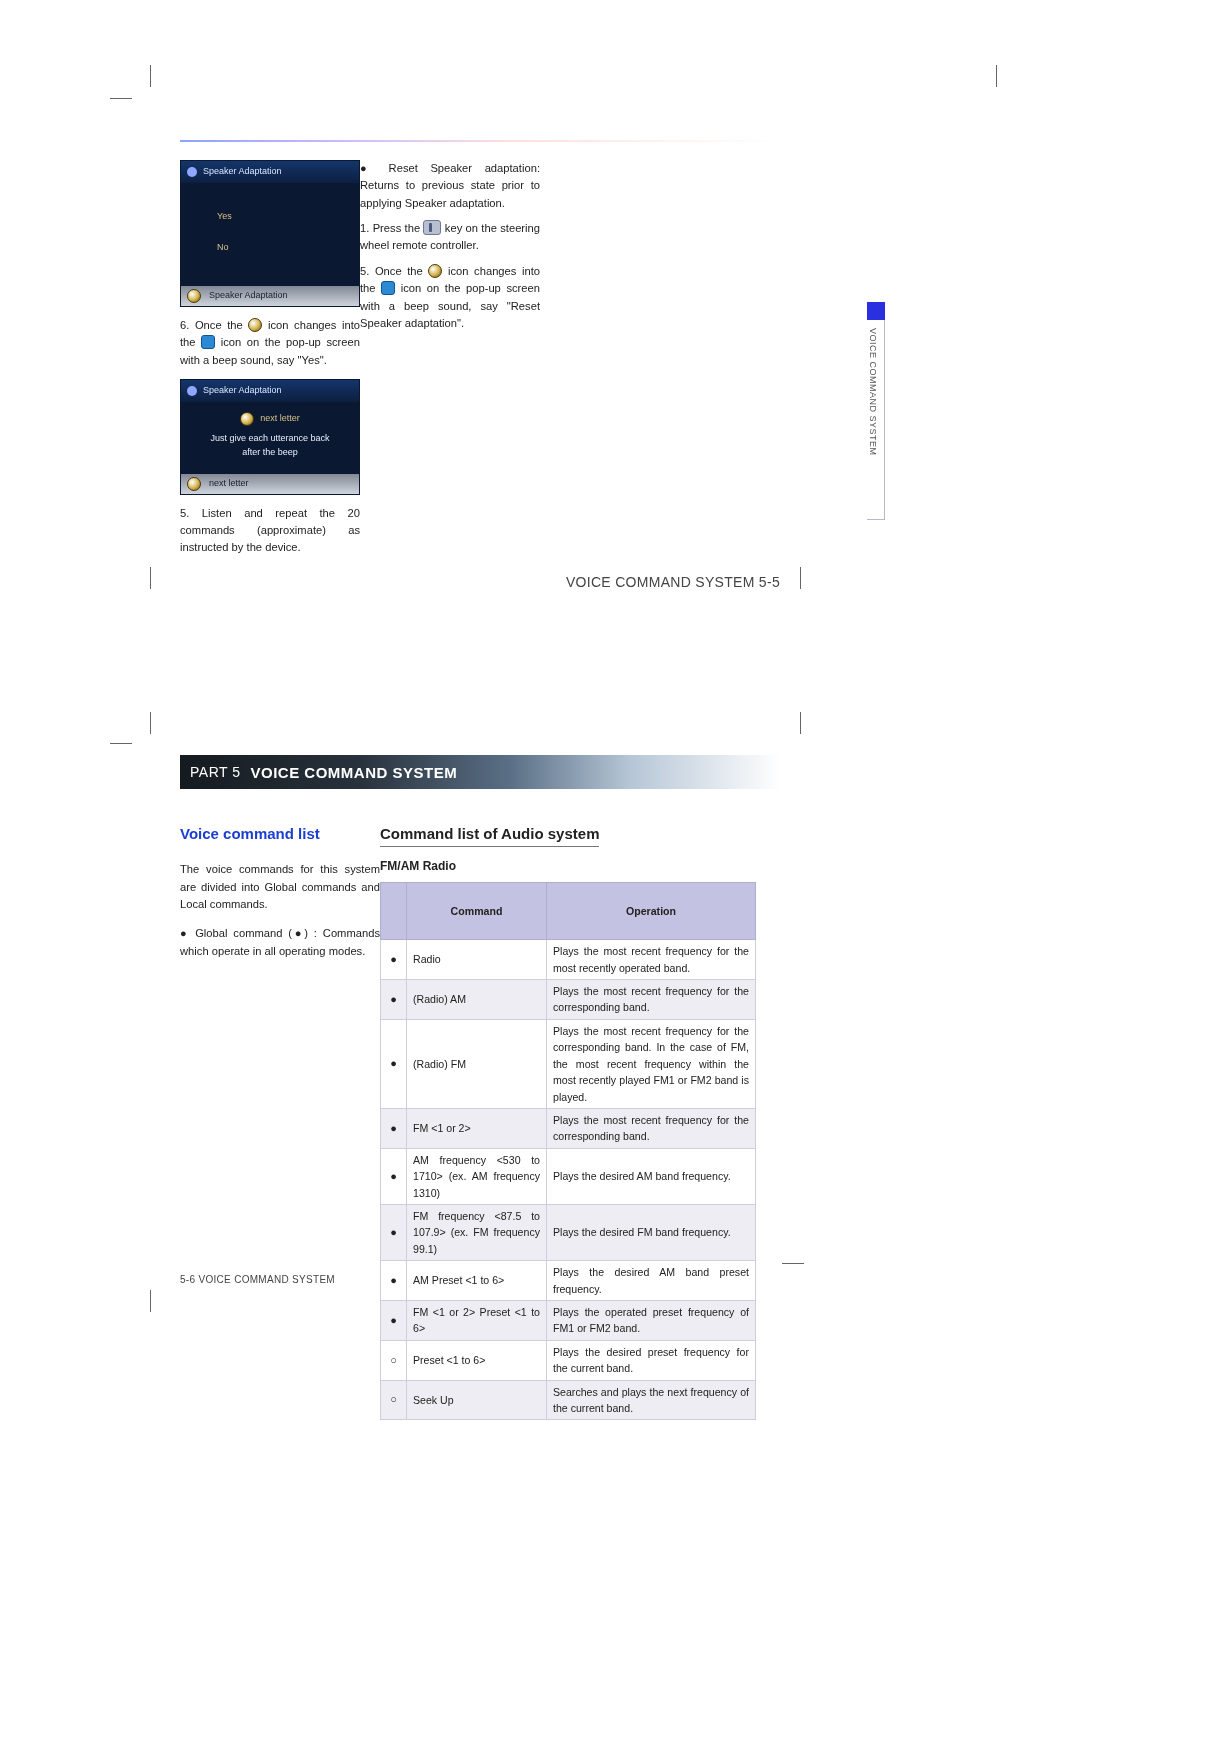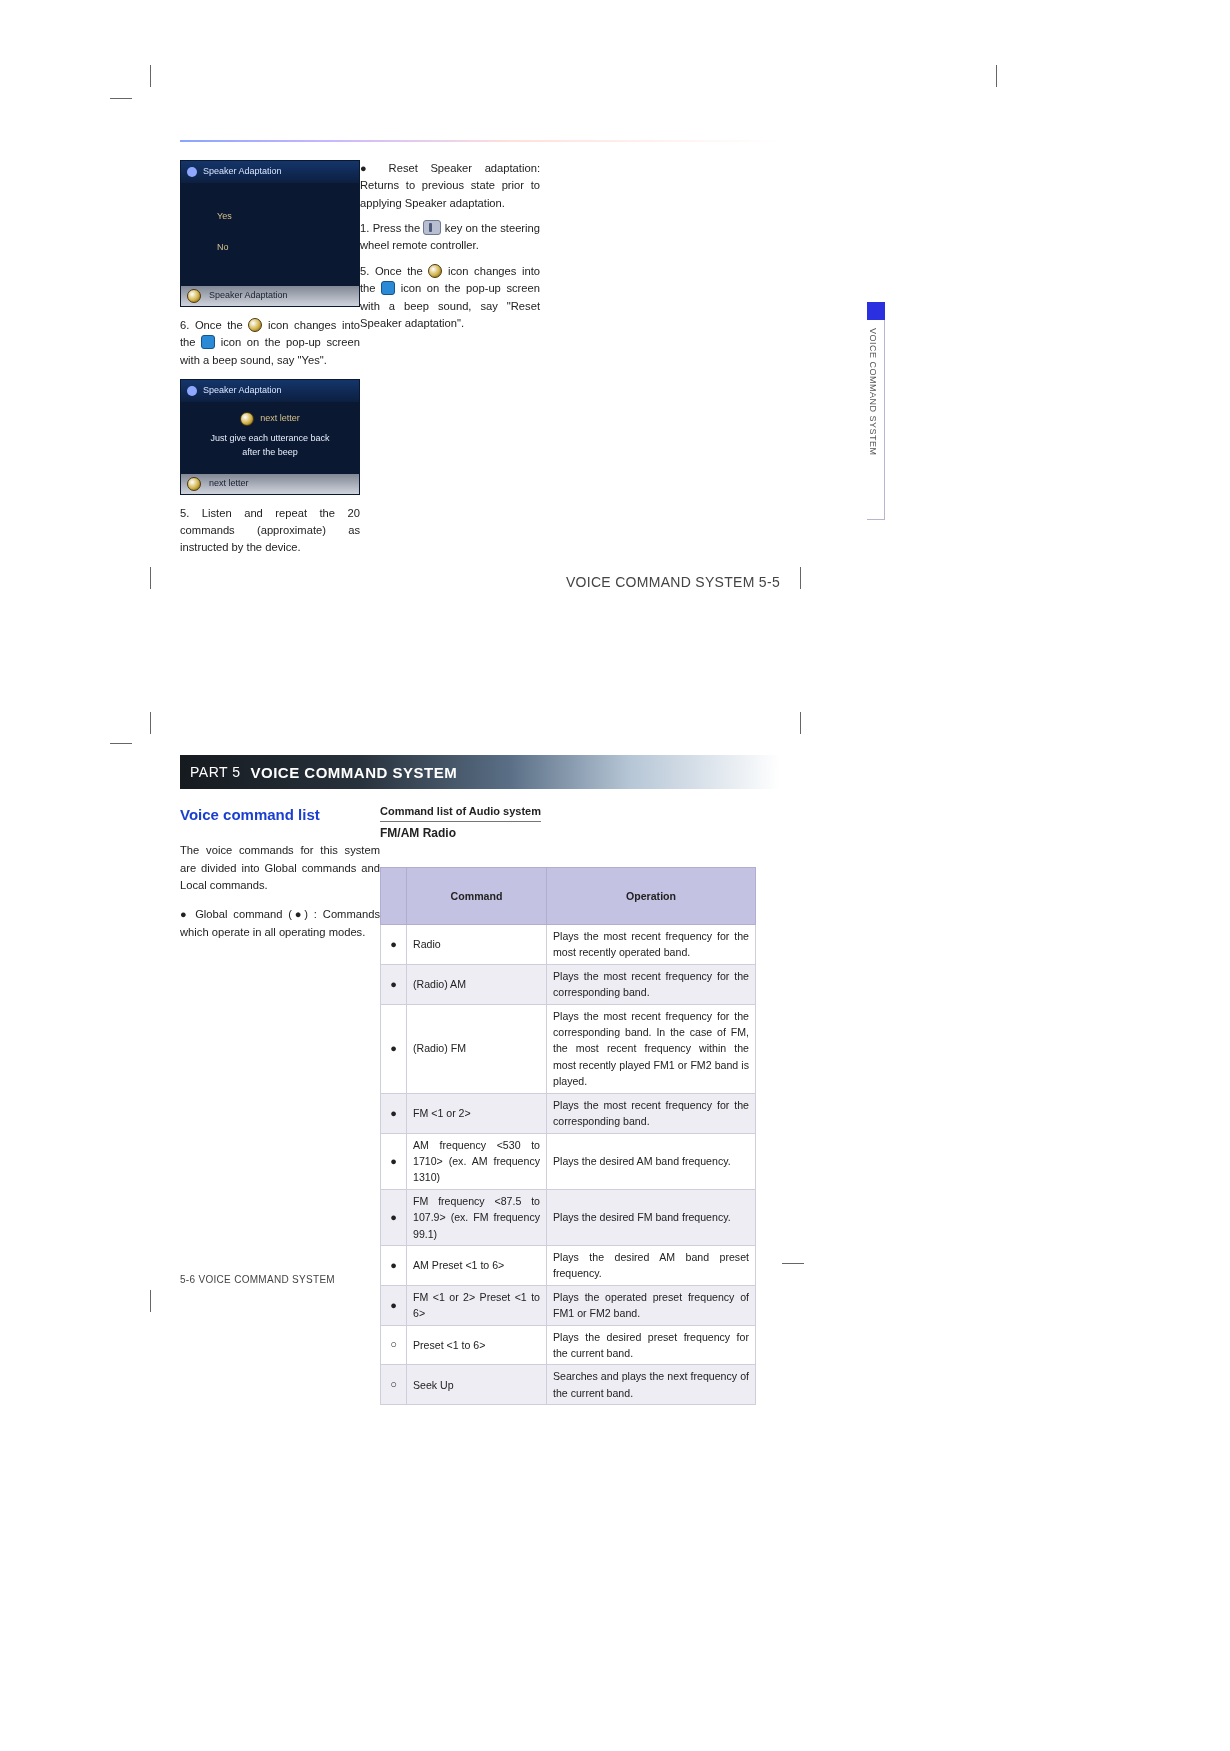--- a/index.html
+++ b/index.html
@@ -112,28 +112,28 @@
   }
 
   
   .bottom-header {
     height: 34px;
     background: linear-gradient(90deg, #151a1f 0%, #28323c 30%, #5a6f86 55%, #b6c6d6 75%, #ffffff 100%);
     color:#fff;
     display:flex; align-items:center; gap:10px;
     padding: 0 10px;
     font-weight: 600;
-    margin-bottom: 14px;
+    margin-bottom: 33px;
   }
   .bottom-header .part   { font-weight:400; font-size:14px; letter-spacing:.5px; }
   .bottom-header .strong { font-size:15px; letter-spacing:.5px; font-weight:700; }
 
   .section-title { color:#1a3fd0; font-weight:700; font-size:15px; margin-bottom:16px; }
-  .sub-heading   { font-weight:700; font-size:11px; display:inline-block; padding-bottom:1px; border-bottom:1px solid #777; margin-bottom:2px;}
-  .sub-sub       { font-weight:700; font-size:12px; margin-bottom:24px;}
+  .sub-heading   { font-weight:700; font-size:15px; display:inline-block; padding-bottom:1px; border-bottom:1px solid #777; margin-bottom:10px;}
+  .sub-sub       { font-weight:700; font-size:12px; margin-bottom:6px;}
 
   .col.bottom-left { width: 200px; }
   .col.bottom-right { width: 376px; }
 
   .bullet-dot { font-size:11px; }
 
   
   table.cmd { border-collapse: collapse; width: 100%; font-size: 10.6px; }
   table.cmd th {
     background: #c4c2e2;

